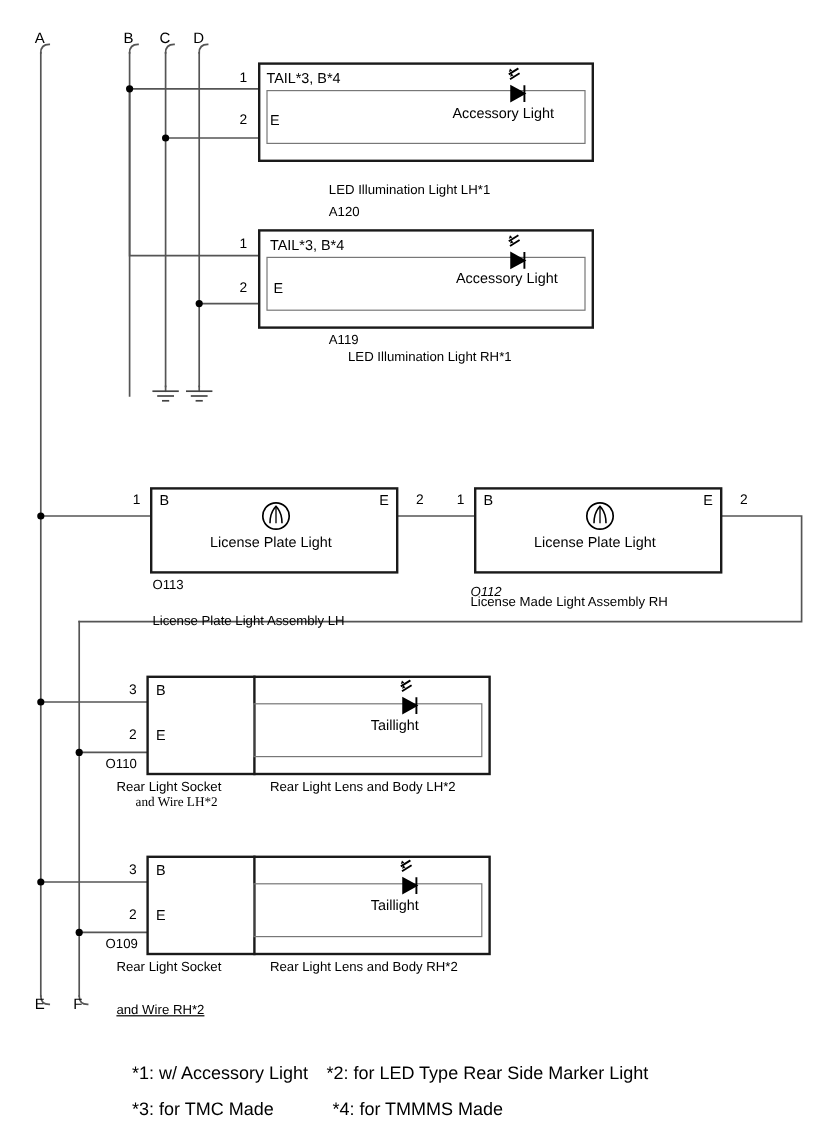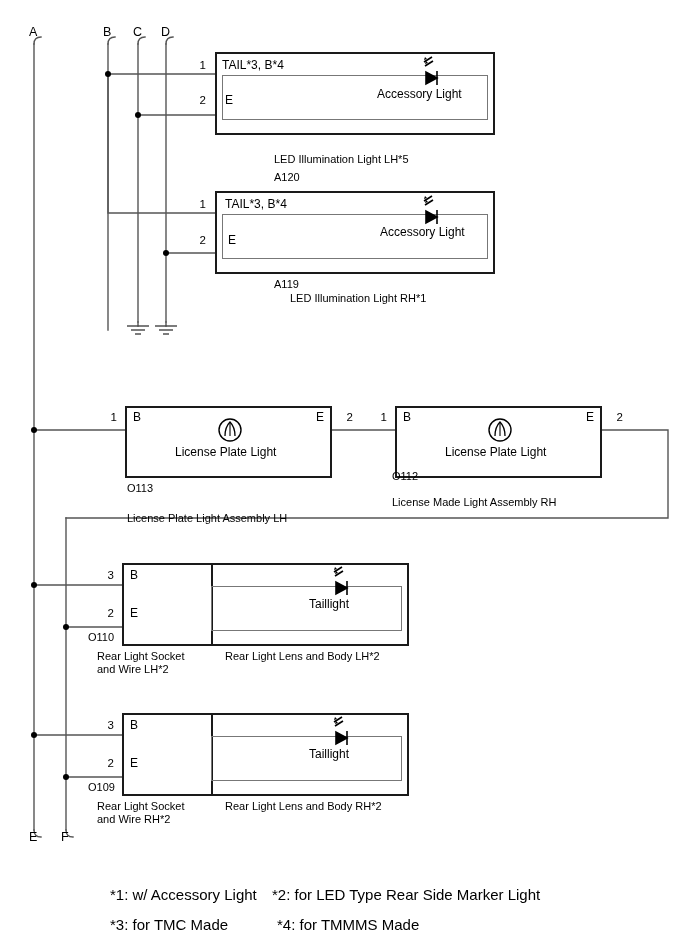--- a/index.html
+++ b/index.html
@@ -161,21 +161,21 @@
       <path d="M15,3 l-3,1 l1,-3 z" fill="#000" stroke="none"></path>
       <path d="M16,7 l-3,1 l1,-3 z" fill="#000" stroke="none"></path>
       <path d="M14,16 L14,28 L25,22 Z" fill="#000" stroke="#000"></path>
       <line x1="25" y1="15" x2="25" y2="29"></line>
     </g>
   </svg>
 
   <div class="lbl" style="left:377px; top:88px;">Accessory Light</div>
 
   <div class="lbl caption" style="left:274px; top:139px;margin-top:32px;">A120</div>
-  <div class="lbl caption" style="left:274px; top:153px;">LED Illumination Light LH*5</div>
+  <div class="lbl caption" style="left:274px; top:153px;">LED Illumination Light LH*1</div>
 
   <div class="box" style="left:215px; top:191px; width:280px; height:83px;"></div>
   <div class="inner-box" style="left:222px; top:214px; width:266px; height:45px;"></div>
 
   <div class="lbl pin" style="left:190px; top:198px; width:16px;">1</div>
   <div class="lbl pin" style="left:190px; top:234px; width:16px;">2</div>
 
   <div class="lbl" style="left:225px; top:198px;">TAIL*3, B*4</div>
   <div class="lbl" style="left:228px; top:234px;">E</div>
 
@@ -222,21 +222,21 @@
   <div class="lbl" style="left:586px; top:411px;">E</div>
 
   <svg class="sym" style="left:487px; top:417px;" width="26" height="26">
     <circle cx="13" cy="13" r="11" fill="#fff" stroke="#000" stroke-width="1.4"></circle>
     <path d="M8,19 C8,10 12,6 13,5 C14,6 18,10 18,19" fill="none" stroke="#000" stroke-width="1.3"></path>
     <path d="M13,5 L13,19" fill="none" stroke="#000" stroke-width="1.1"></path>
   </svg>
 
   <div class="lbl" style="left:445px; top:446px;">License Plate Light</div>
 
-  <div class="lbl caption" style="left:392px; top:470px;">O112</div>
+  <div class="lbl caption" style="left:392px; top:488px;font-style:italic;">O112</div>
   <div class="lbl caption" style="left:392px; top:496px;">License Made Light Assembly RH</div>
 
   <div class="box" style="left:122px; top:563px; width:287px; height:83px;"></div>
   <div class="inner-box" style="left:211px; top:563px; width:0px; height:83px; border-width:0 0 0 2px; border-color:#1a1a1a;"></div>
   <div class="inner-box" style="left:211px; top:586px; width:191px; height:45px;"></div>
 
   <div class="lbl pin" style="left:98px; top:569px; width:16px;">3</div>
   <div class="lbl pin" style="left:98px; top:607px; width:16px;">2</div>
 
   <div class="lbl" style="left:130px; top:569px;">B</div>
@@ -249,21 +249,21 @@
       <path d="M16,7 l-3,1 l1,-3 z" fill="#000" stroke="none"></path>
       <path d="M14,16 L14,28 L25,22 Z" fill="#000" stroke="#000"></path>
       <line x1="25" y1="15" x2="25" y2="29"></line>
     </g>
   </svg>
 
   <div class="lbl" style="left:309px; top:598px;">Taillight</div>
 
   <div class="lbl caption" style="left:88px; top:631px;">O110</div>
   <div class="lbl caption" style="left:97px; top:650px;">Rear Light Socket</div>
-  <div class="lbl caption" style="left:97px; top:663px;">and Wire LH*2</div>
+  <div class="lbl caption" style="left:113px; top:663px;font-family:Liberation Serif, serif;">and Wire LH*2</div>
   <div class="lbl caption" style="left:225px; top:650px;">Rear Light Lens and Body LH*2</div>
 
   <div class="box" style="left:122px; top:713px; width:287px; height:83px;"></div>
   <div class="inner-box" style="left:211px; top:713px; width:0px; height:83px; border-width:0 0 0 2px; border-color:#1a1a1a;"></div>
   <div class="inner-box" style="left:211px; top:736px; width:191px; height:45px;"></div>
 
   <div class="lbl pin" style="left:98px; top:719px; width:16px;">3</div>
   <div class="lbl pin" style="left:98px; top:757px; width:16px;">2</div>
 
   <div class="lbl" style="left:130px; top:719px;">B</div>
@@ -276,21 +276,21 @@
       <path d="M16,7 l-3,1 l1,-3 z" fill="#000" stroke="none"></path>
       <path d="M14,16 L14,28 L25,22 Z" fill="#000" stroke="#000"></path>
       <line x1="25" y1="15" x2="25" y2="29"></line>
     </g>
   </svg>
 
   <div class="lbl" style="left:309px; top:748px;">Taillight</div>
 
   <div class="lbl caption" style="left:88px; top:781px;">O109</div>
   <div class="lbl caption" style="left:97px; top:800px;">Rear Light Socket</div>
-  <div class="lbl caption" style="left:97px; top:813px;">and Wire RH*2</div>
+  <div class="lbl caption" style="left:97px; top:836px;text-decoration:underline;">and Wire RH*2</div>
   <div class="lbl caption" style="left:225px; top:800px;text-align:center;">Rear Light Lens and Body RH*2</div>
 
   <div class="lbl note" style="left:110px; top:888px;">*1: w/ Accessory Light</div>
   <div class="lbl note" style="left:272px; top:888px;">*2: for LED Type Rear Side Marker Light</div>
   <div class="lbl note" style="left:110px; top:918px;">*3: for TMC Made</div>
   <div class="lbl note" style="left:277px; top:918px;">*4: for TMMMS Made</div>
 
 </div>
 
 </body></html>

